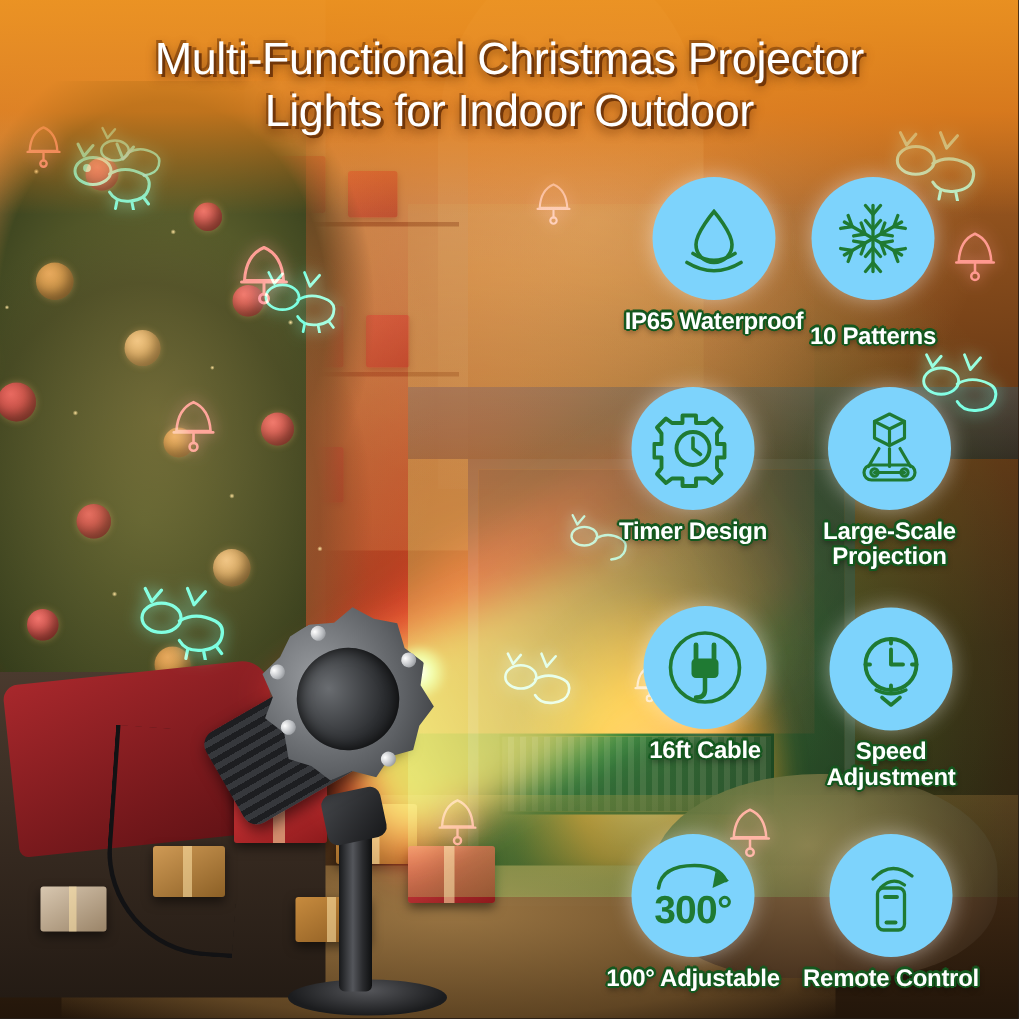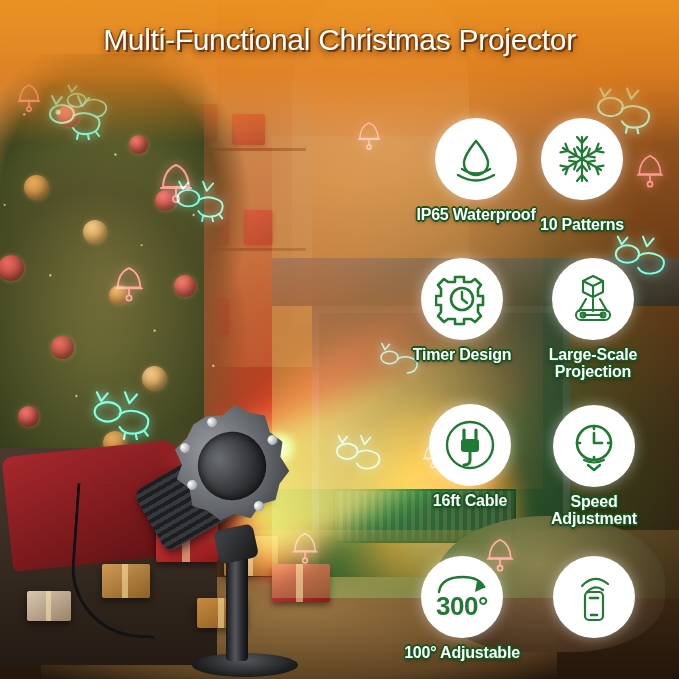--- a/index.html
+++ b/index.html
@@ -271,21 +271,21 @@
   
   .features { position: absolute; inset: 0; pointer-events: none; }
   .feature {
     position: absolute;
     width: 132px;
     display: flex; flex-direction: column; align-items: center;
     pointer-events: auto;
   }
   .f-circle {
     width: 82px; height: 82px; border-radius: 50%;
-    background: #ffffff;
+    background: #7dd3fc;
     display: flex; align-items: center; justify-content: center;
     box-shadow: 0 0 14px rgba(255,255,255,.45);
   }
   .f-circle svg { display: block; }
   .f-label {
     margin-top: 6px;
     text-align: center;
     color: #ffffff;
     font-size: 16px;
     font-weight: bold;
@@ -504,20 +504,21 @@
       <div class="screw" style="left:88%;top:42%;"></div>
       <div class="screw" style="left:50%;top:88%;"></div>
       <div class="screw" style="left:6%;top:44%;"></div>
       <div class="screw" style="left:16%;top:12%;"></div>
     </div>
   </div>
 
   <div class="header-wash"></div>
   <div class="title">
     <span>Multi-Functional Christmas Projector</span><br>
+    <span>Lights for Indoor Outdoor</span>
   </div>
 
   <div class="features">
 
     <div class="feature" style="left:410px;top:118px;">
       <div class="f-circle">
         <span>
           <svg width="52" height="52" viewBox="0 0 52 52" fill="none" stroke="#1f7a33" stroke-width="2.4" stroke-linecap="round">
             <path d="M26 8 C26 8 14 22 14 30 a12 12 0 0 0 24 0 C38 22 26 8 26 8 Z"></path>
             <path d="M12 36 q14 9 28 0"></path>
@@ -630,16 +631,17 @@
         <span>
           <svg width="52" height="54" viewBox="0 0 52 54" fill="none" stroke="#1f7a33" stroke-width="2.2" stroke-linecap="round">
             <path d="M14 16 q12 -13 26 -2"></path>
             <path d="M19 22 q8 -8 16 -2"></path>
             <rect x="17" y="22" width="18" height="28" rx="4"></rect>
             <path d="M22 28 h8" stroke-width="2.6"></path>
             <path d="M23 45 h6" stroke-width="2.6"></path>
           </svg>
         </span>
       </div>
+      <div class="f-label">Remote Control</div>
     </div>
 
   </div>
 </div>
 
 </body></html>

